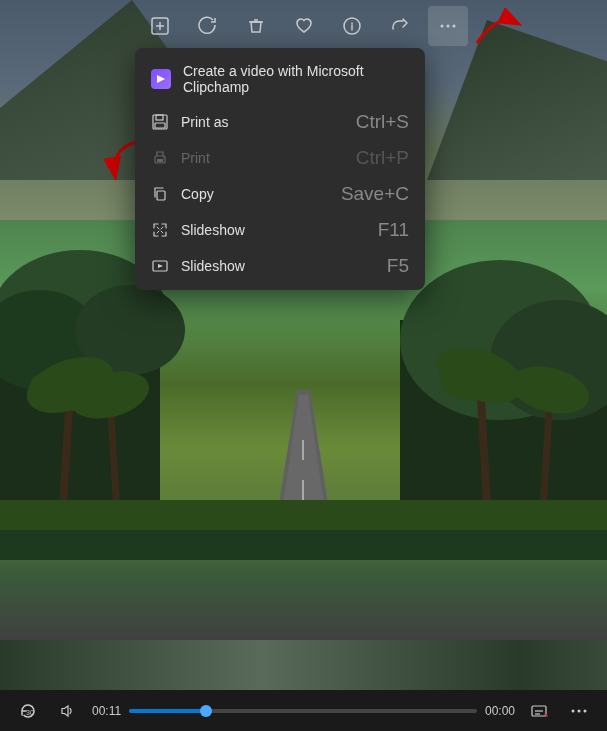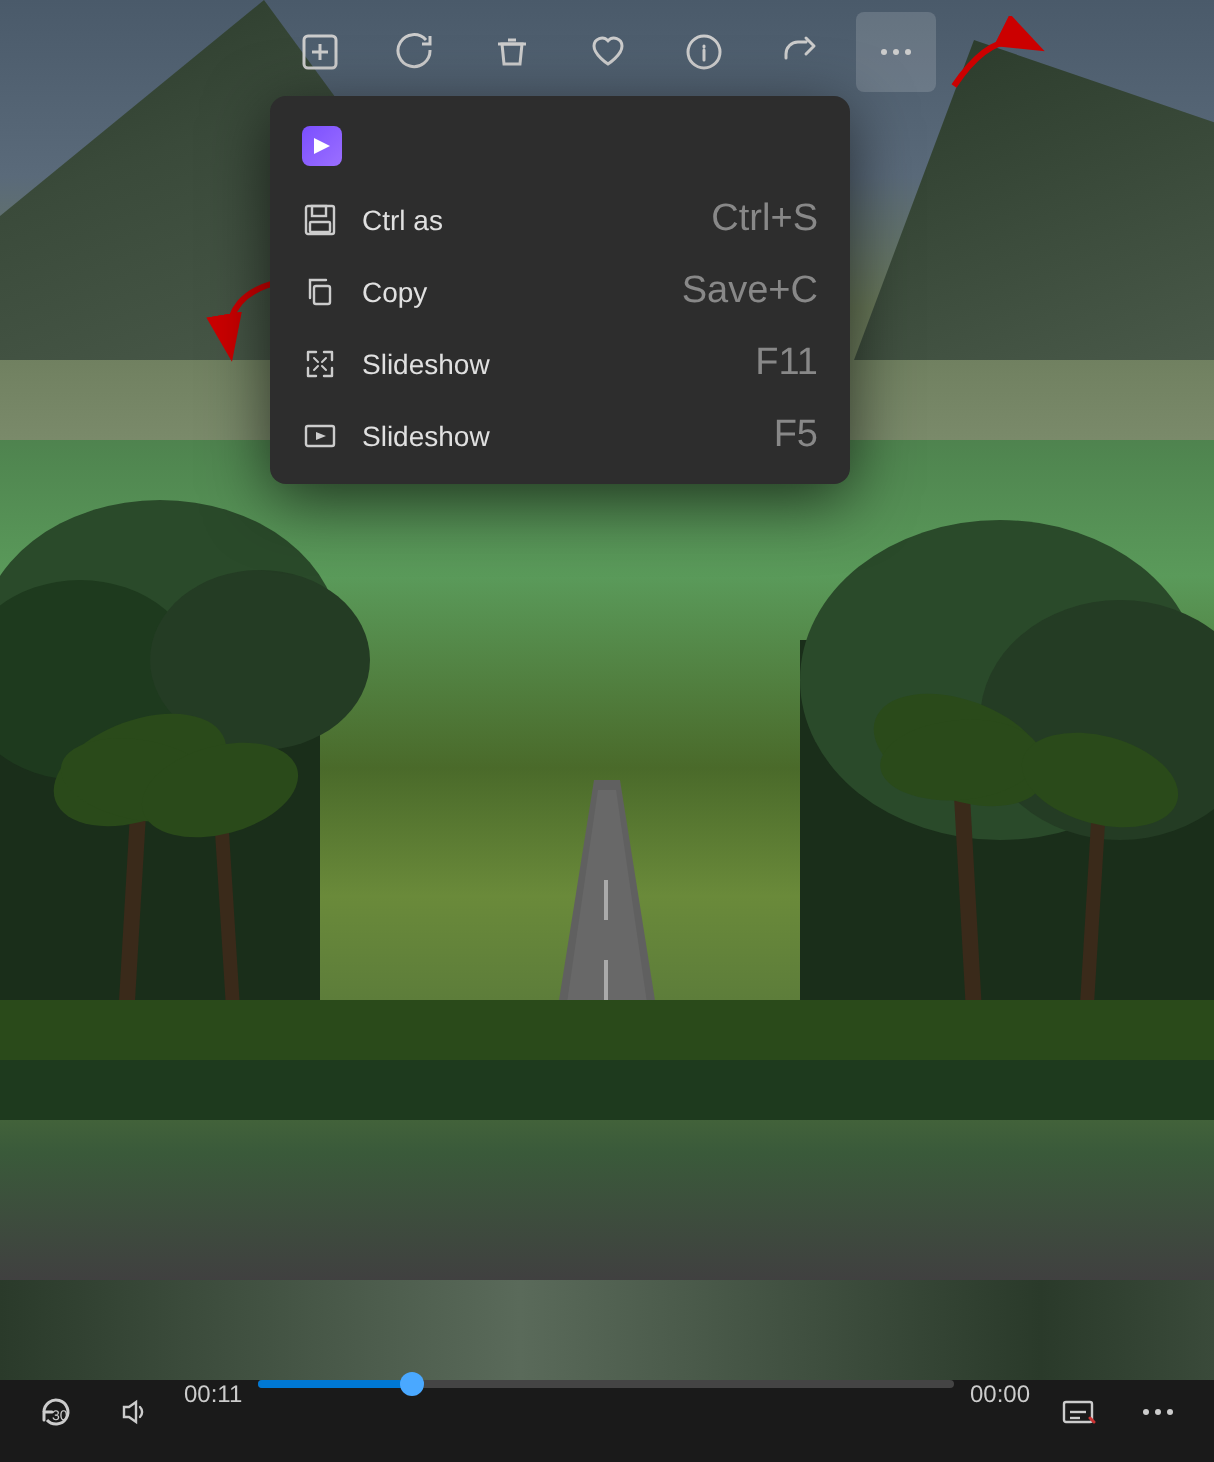--- a/index.html
+++ b/index.html
@@ -157,20 +157,21 @@
     }
     .strip-thumb {
       flex: 1;
       height: 100%;
       background: linear-gradient(90deg, #2a3a2a, #3a4a3a, #4a5a4a, #5a6a5a, #4a5a4a, #3a4a3a, #2a3a2a, #3a4a3a);
     }
 
     .controls-bar {
       height: 41px;
       display: flex;
+      align-items: center;
       padding: 0 12px;
       gap: 8px;
       background: #1a1a1a;
     }
 
     .ctrl-btn {
       width: 32px; height: 32px;
       border: none;
       background: transparent;
       color: #ccc;
@@ -325,35 +326,48 @@
 </svg>
 
 <div class="context-menu">
 
   <div class="menu-item">
     <div class="clipchamp-icon">
       <svg width="12" height="12" viewBox="0 0 12 12">
         <polygon points="2,2 10,6 2,10" fill="white"></polygon>
       </svg>
     </div>
+    <span>Create a video with Microsoft Clipchamp</span>
   </div>
 
   <div class="menu-item">
     <div class="menu-icon">
       <svg width="16" height="16" viewBox="0 0 16 16" fill="none">
         <rect x="1" y="1" width="14" height="14" rx="1" stroke="#ccc" stroke-width="1.2"></rect>
         <rect x="4" y="1" width="7" height="5" stroke="#ccc" stroke-width="1.2"></rect>
         <rect x="3" y="9" width="10" height="5" rx="0.5" stroke="#ccc" stroke-width="1.2"></rect>
       </svg>
     </div>
-    <span>Ctrl as</span>
+    <span>Print as</span>
     <span class="shortcut">Ctrl+S</span>
   </div>
 
 
+  <div class="menu-item disabled">
+    <div class="menu-icon">
+      <svg width="16" height="16" viewBox="0 0 16 16" fill="none">
+        <rect x="3" y="6" width="10" height="7" rx="1" stroke="#666" stroke-width="1.2"></rect>
+        <path d="M5 6V2h6v4" stroke="#666" stroke-width="1.2"></path>
+        <rect x="5" y="9" width="6" height="3" fill="#666" rx="0.3"></rect>
+        <circle cx="12" cy="8" r="0.8" fill="#666"></circle>
+      </svg>
+    </div>
+    <span>Print</span>
+    <span class="shortcut">Ctrl+P</span>
+  </div>
 
   <div class="menu-item">
     <div class="menu-icon">
       <svg width="16" height="16" viewBox="0 0 16 16" fill="none">
         <rect x="5" y="5" width="8" height="9" rx="1" stroke="#ccc" stroke-width="1.2"></rect>
         <path d="M3 11V2h8" stroke="#ccc" stroke-width="1.2" stroke-linecap="round"></path>
       </svg>
     </div>
     <span>Copy</span>
     <span class="shortcut">Save+C</span>

